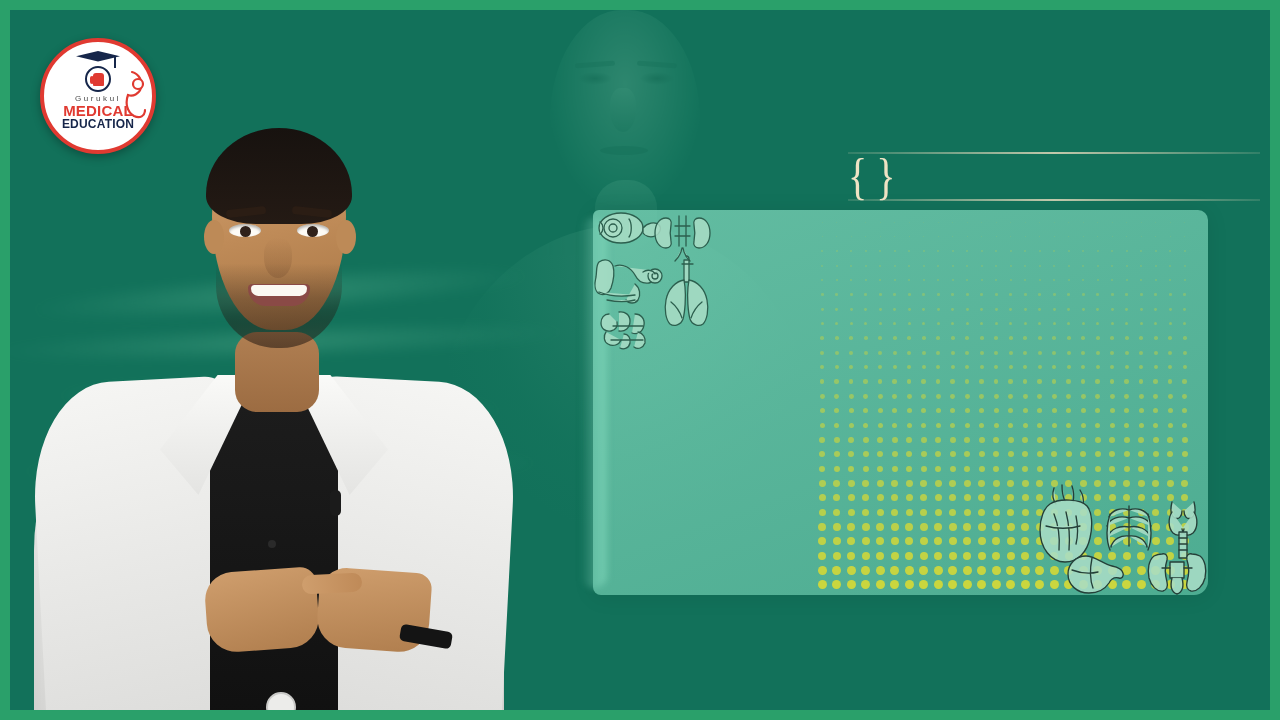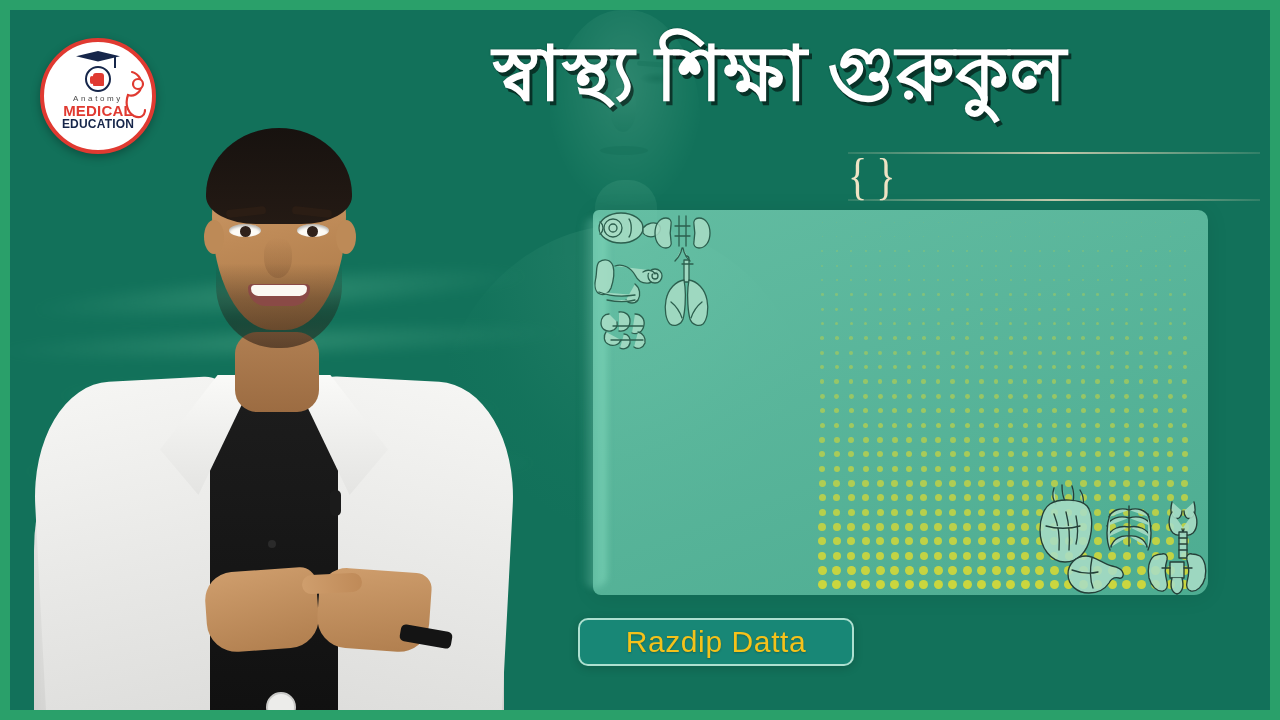--- a/index.html
+++ b/index.html
@@ -1109,21 +1109,20 @@
         <g fill="#a9ddc6" fill-opacity=".88">
           <path d="M122 76c-5 4-7 13-5 22 2 8 8 14 14 13 4-1 5-5 4-9-2-7-2-16 0-22 1-4-1-7-5-6-3 0-6 1-8 2z"></path>
           <path d="M168 76c5 4 7 13 5 22-2 8-8 14-14 13-4-1-5-5-4-9 2-7 2-16 0-22-1-4 1-7 5-6 3 0 6 1 8 2z"></path>
           <path d="M138 82h14v16h-14z"></path>
           <path d="M140 98c-2 8-1 14 5 16 6-2 7-8 5-16"></path>
           <path d="M130 88h8M152 88h8"></path>
         </g>
       </svg>
     </div>
 
-    <div class="bn-title">স্বাস্থ্য শিক্ষা গুরুকুল</div>
 
     <div class="plate-rule top"></div>
     <div class="plate-rule bot"></div>
     <div class="subtitle-plate">
       <span class="brace">{</span>
       <span class="brace">}</span>
     </div>
 
     <div class="presenter">
       <div class="p-coat"></div>
@@ -1151,30 +1150,27 @@
       <div class="p-mic"></div>
       <div class="p-button"></div>
       <div class="p-hand-l"></div>
       <div class="p-hand-r"></div>
       <div class="p-finger"></div>
       <div class="p-watch"></div>
       <div class="p-pocket"></div>
     </div>
 
 
-    <div class="name-chip">
-      <span>Razdip Datta</span>
-    </div>
 
     <div class="logo-badge">
       <div class="logo-cap"></div>
       <div class="logo-circle-emblem">
         <div class="logo-hand"></div>
       </div>
-      <div class="logo-gurukul">Anatomy</div>
+      <div class="logo-gurukul">Gurukul</div>
       <div class="logo-medical">MEDICAL</div>
       <div class="logo-education">EDUCATION</div>
       <svg class="logo-steth" viewBox="0 0 34 60" fill="none" stroke="#e03a31" stroke-width="2.2" stroke-linecap="round">
         <path d="M20 4c7 2 11 9 9 16-2 6-8 9-13 7"></path>
         <path d="M16 27c-3 8-1 17 6 21 6 3 11 0 11-6"></path>
         <circle cx="26" cy="16" r="5" fill="#ffffff"></circle>
       </svg>
     </div>
 
   </div>

